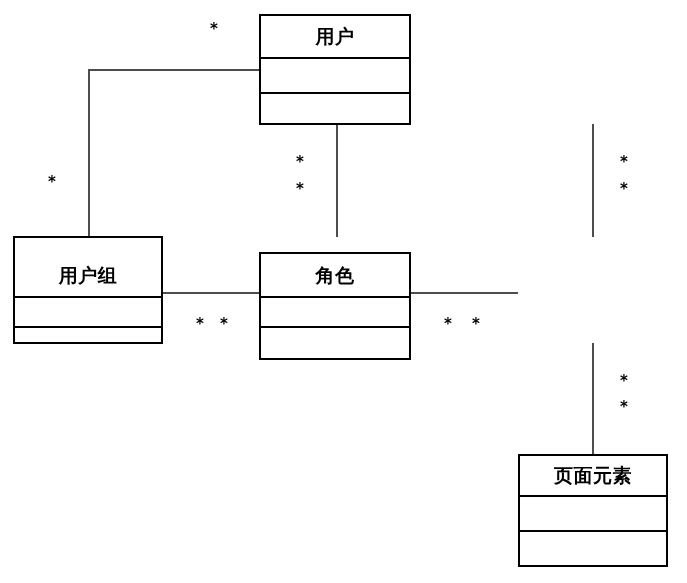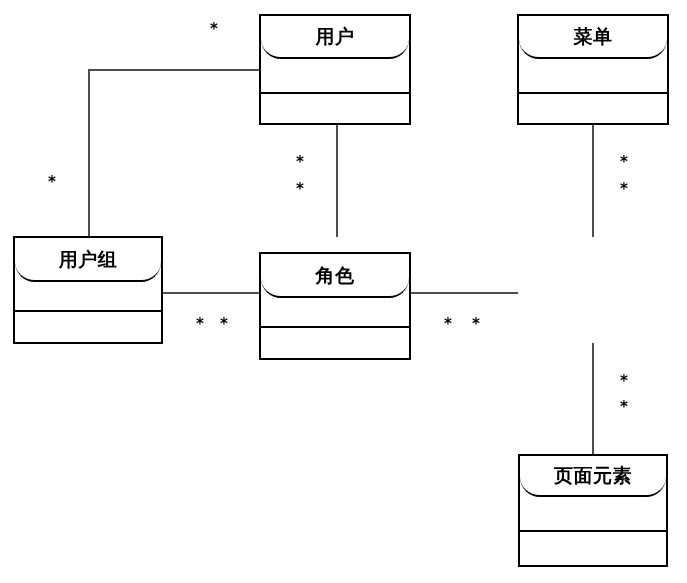--- a/index.html
+++ b/index.html
@@ -30,21 +30,20 @@
     border-bottom: 2.5px solid #000000;
     display: flex;
     align-items: center;
     justify-content: center;
     font-weight: bold;
     font-size: 19px;
     color: #000000;
     letter-spacing: 0.5px;
     line-height: 1;
     white-space: nowrap;
-    border-radius: 20px;
   }
   .uml-attrs {
     box-sizing: border-box;
     border-bottom: 2.5px solid #000000;
   }
   .uml-ops {
     box-sizing: border-box;
     flex: 1 1 auto;
   }
 
@@ -86,28 +85,23 @@
   <div class="edge v" style="left:592px; top:124px; height:113px;"></div>
 
   <div class="edge v" style="left:592px; top:343px; height:112px;"></div>
 
   <div class="uml-class" style="left:259px; top:14px; width:152px; height:111px;">
     <div class="uml-name" style="height:43px;">用户</div>
     <div class="uml-attrs" style="height:35px;"></div>
     <div class="uml-ops"></div>
   </div>
 
-  <div class="uml-class" style="left:517px; top:14px; width:152px; height:111px;">
-    <div class="uml-name" style="height:43px;">菜单</div>
-    <div class="uml-attrs" style="height:35px;"></div>
-    <div class="uml-ops"></div>
-  </div>
 
   <div class="uml-class" style="left:13px; top:236px; width:150px; height:108px;">
-    <div class="uml-name" style="height:44px;">用户组</div>
+    <div class="uml-name" style="height:44px;margin-top:16px;">用户组</div>
     <div class="uml-attrs" style="height:30px;"></div>
     <div class="uml-ops"></div>
   </div>
 
   <div class="uml-class" style="left:259px; top:252px; width:152px; height:108px;">
     <div class="uml-name" style="height:44px;">角色</div>
     <div class="uml-attrs" style="height:30px;"></div>
     <div class="uml-ops"></div>
   </div>
 

